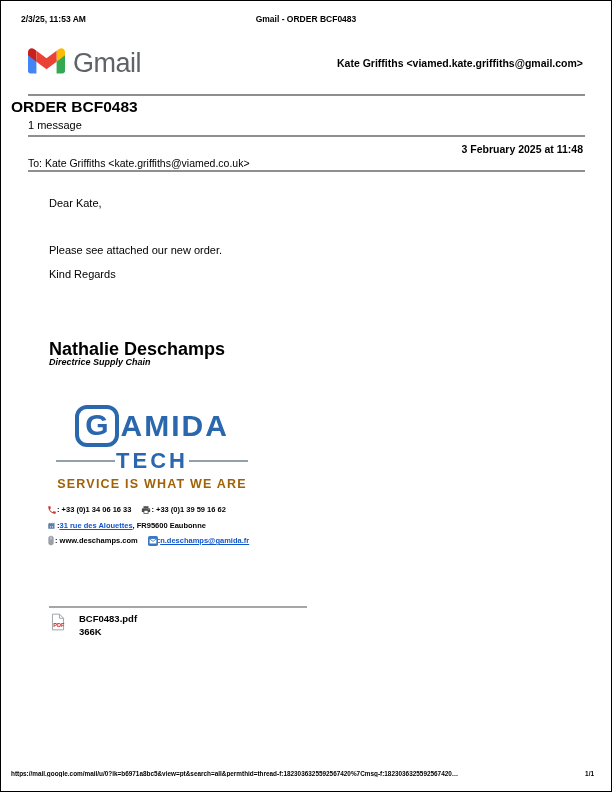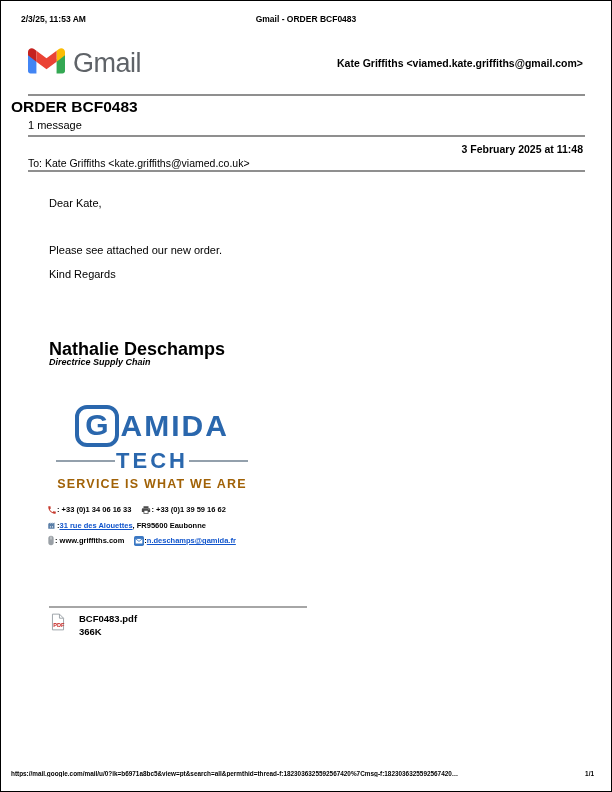--- a/index.html
+++ b/index.html
@@ -137,21 +137,21 @@
         </svg>
       <span>: </span>
       <a class="blue-link" href="#">31 rue des Alouettes</a>
       <span>, FR95600 Eaubonne</span>
     </div>
     <div class="contact-row">
       <svg width="8" height="11" viewBox="0 0 24 32">
           <rect x="4" y="2" width="16" height="28" rx="8" fill="#9aa0a6"></rect>
           <rect x="11" y="4" width="2" height="9" fill="#fff"></rect>
         </svg>
-      <span>: www.griffiths.com</span>
+      <span>: www.deschamps.com</span>
       <span class="gap"></span>
       <svg width="10" height="10" viewBox="0 0 24 24">
           <rect width="24" height="24" rx="4" fill="#3b78c3"></rect>
           <rect x="4" y="7" width="16" height="11" fill="#fff"></rect>
           <path d="M4 7l8 6 8-6" stroke="#3b78c3" stroke-width="2" fill="none"></path>
         </svg>
       <span>: </span>
       <a class="blue-link" href="#">n.deschamps@gamida.fr</a>
     </div>
   </div>

